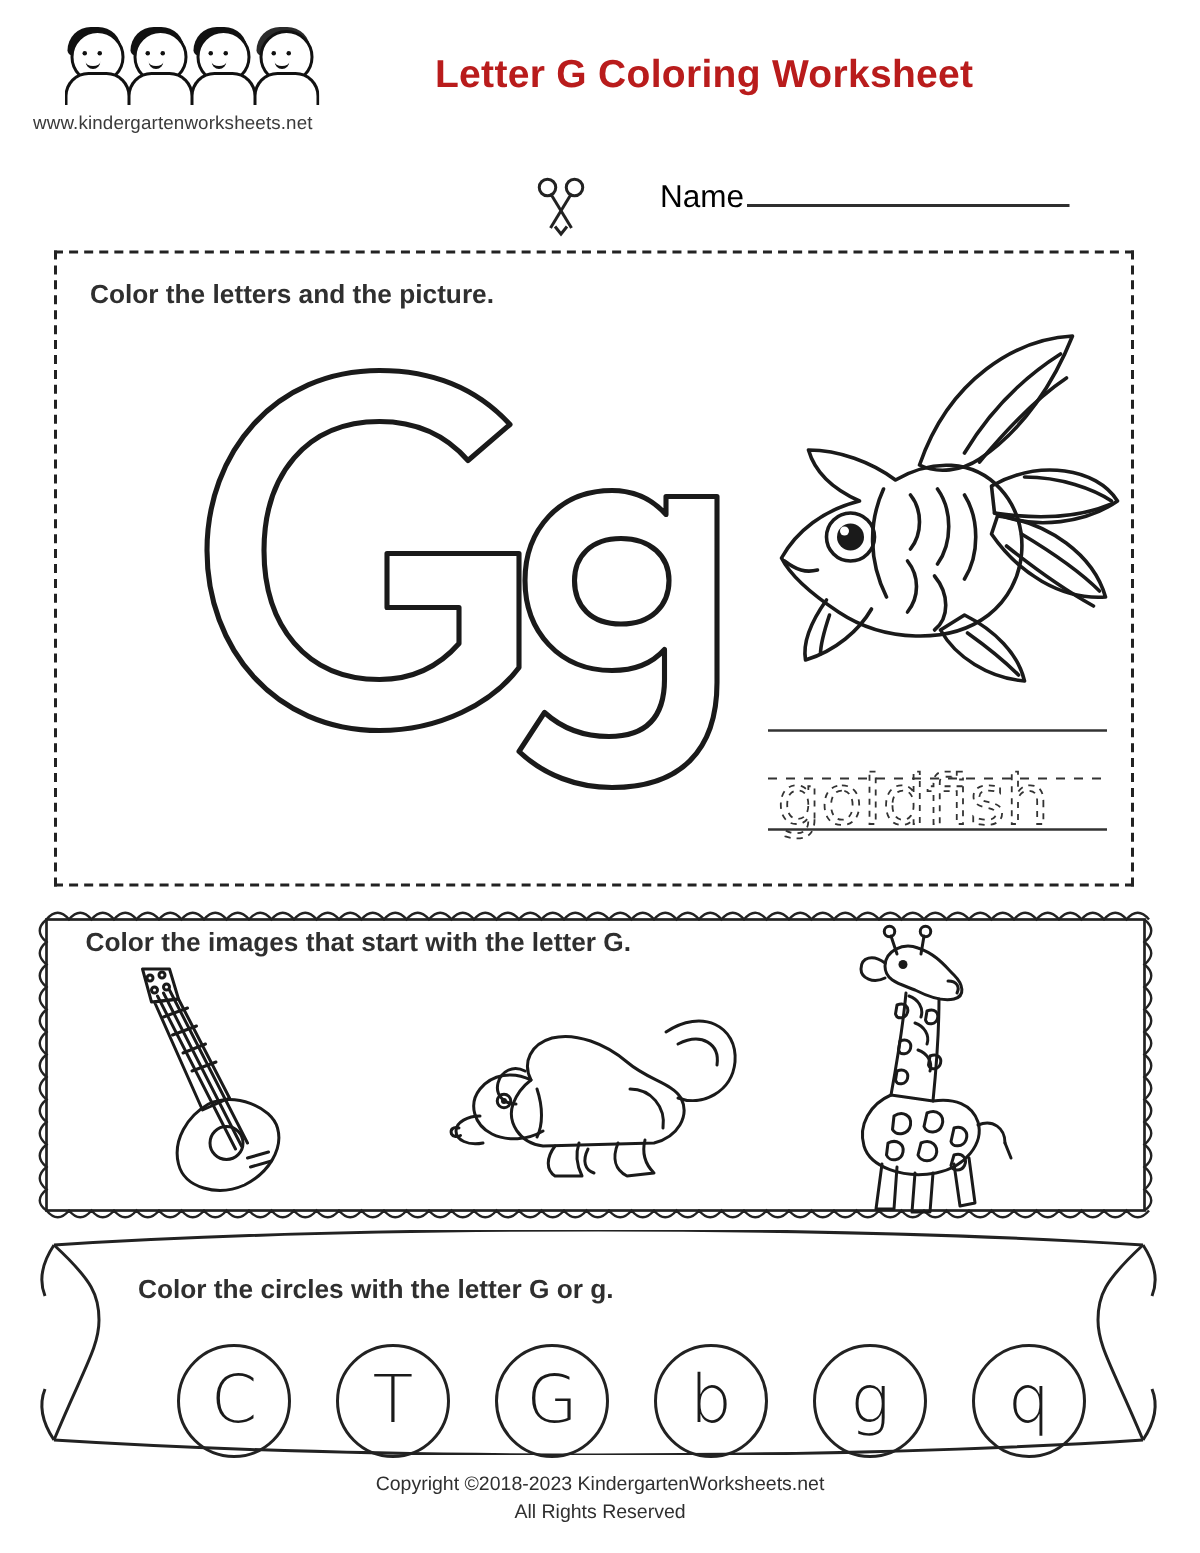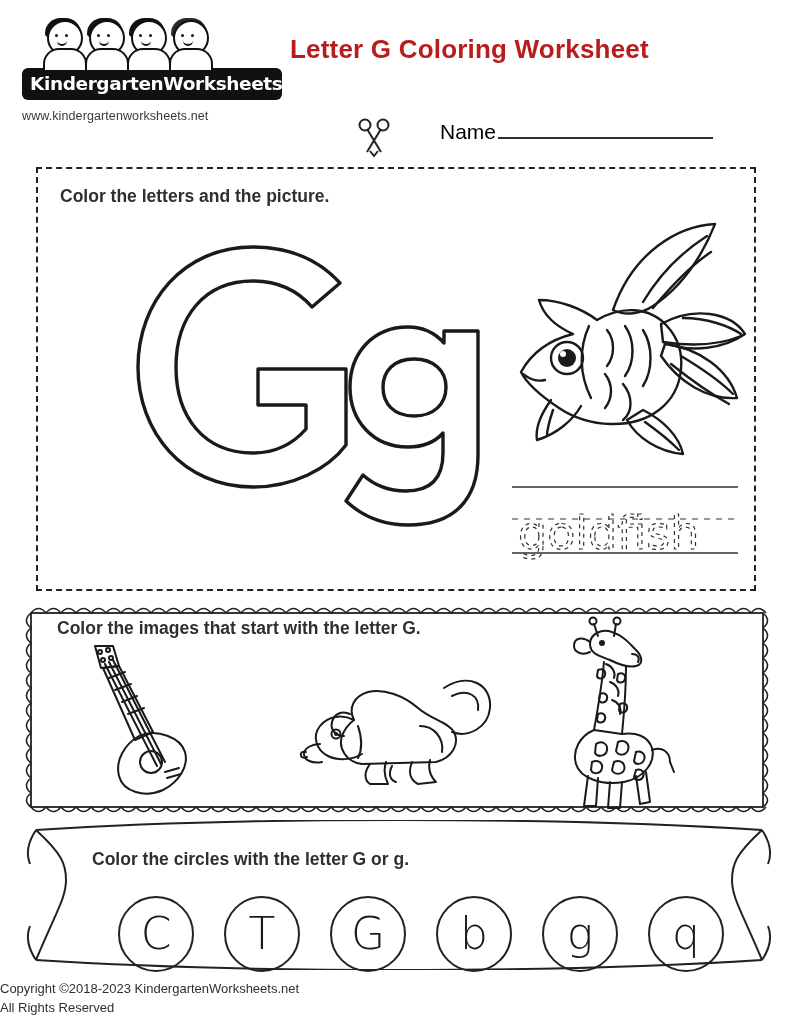--- a/index.html
+++ b/index.html
@@ -264,20 +264,21 @@
     color: #1a1a1a;
     line-height: 1;
   }
 
   
   .footer {
     position: absolute;
     left: 0;
     top: 980px;
     width: 800px;
+    text-align: center;
     font-size: 13px;
     color: #2f2f2f;
     line-height: 1.45;
   }
 </style>
 </head>
 <body>
 
 <div class="header">
 
@@ -309,23 +310,20 @@
       </div>
       <div class="kid k4">
         <div class="hair dark"></div>
           <div class="head"></div>
         <div class="eye l"></div>
           <div class="eye r"></div>
           <div class="smile"></div>
         <div class="body"></div>
       </div>
     </div>
-    <div class="logo-bar">
-      <span class="logo-text">KindergartenWorksheets.net</span>
-    </div>
     <div class="logo-url">www.kindergartenworksheets.net</div>
   </div>
 
   <div class="worksheet-title">Letter G Coloring Worksheet</div>
 
   <svg class="scissors" viewBox="0 0 44 40">
     <circle cx="13" cy="7" r="5.5" fill="none" stroke="#222" stroke-width="2"></circle>
     <circle cx="31" cy="7" r="5.5" fill="none" stroke="#222" stroke-width="2"></circle>
     <path d="M15 11 L29 34" fill="none" stroke="#222" stroke-width="2"></path>
     <path d="M29 11 L15 34" fill="none" stroke="#222" stroke-width="2"></path>

